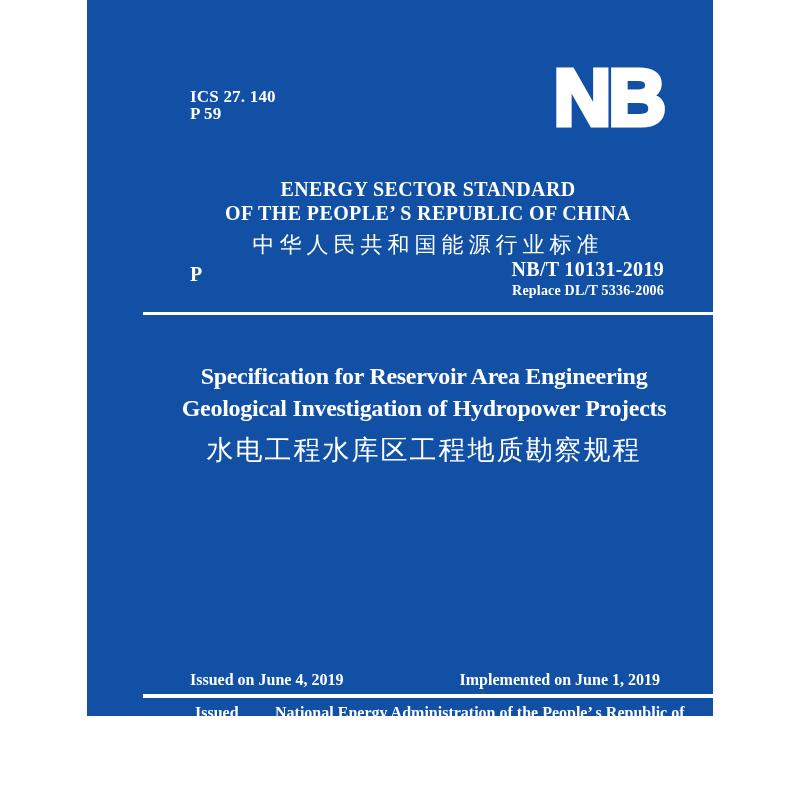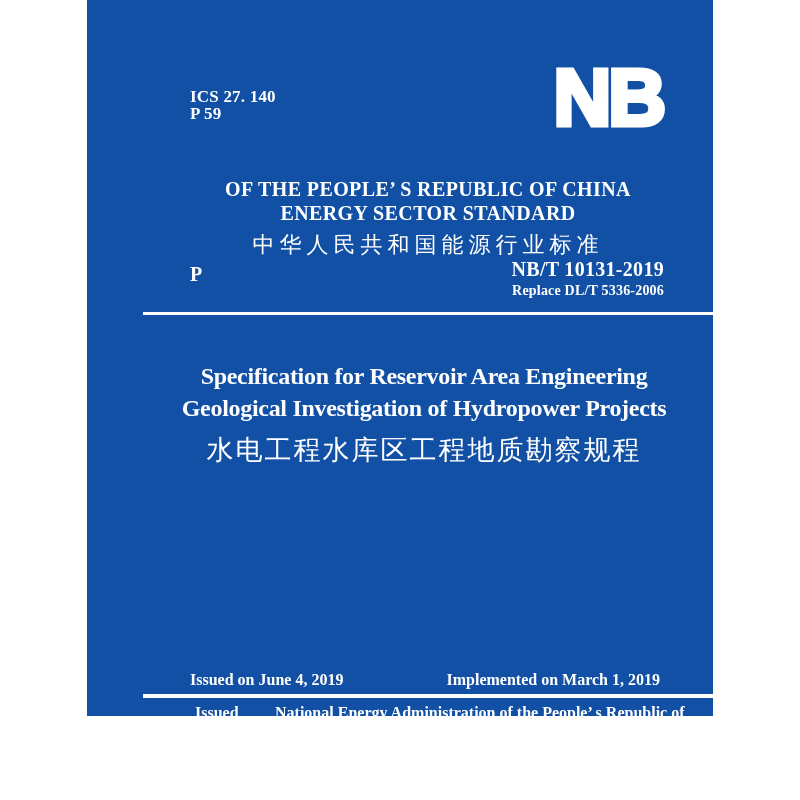--- a/index.html
+++ b/index.html
@@ -155,43 +155,43 @@
   <div class="cover">
 
     <div class="ics-block">
       <div>ICS 27. 140</div>
       <div>P 59</div>
     </div>
 
     <div class="nb-logo">NB</div>
 
     <div class="std-header">
+      <div class="en">ENERGY SECTOR STANDARD</div>
       <div class="en">OF THE PEOPLE’ S REPUBLIC OF CHINA</div>
-      <div class="en">ENERGY SECTOR STANDARD</div>
       <div class="zh">中华人民共和国能源行业标准</div>
     </div>
 
     <div class="doc-class">P</div>
 
     <div class="num-block">
       <div class="number">NB/T 10131-2019</div>
       <div class="replaces">Replace DL/T 5336-2006</div>
     </div>
 
     <div class="rule-1"></div>
 
     <div class="title-block">
       <div class="en">Specification for Reservoir Area Engineering</div>
       <div class="en">Geological Investigation of Hydropower Projects</div>
       <div class="zh">水电工程水库区工程地质勘察规程</div>
     </div>
 
     <div class="date-row">
       <span>Issued on June 4, 2019</span>
-      <span>Implemented on March 1, 2019</span>
+      <span>Implemented on June 1, 2019</span>
     </div>
 
     <div class="rule-2"></div>
 
     <div class="issuer-row">
       <span>Issued by</span>
       <span>National Energy Administration of the People’ s Republic of China</span>
     </div>
 
   </div>

